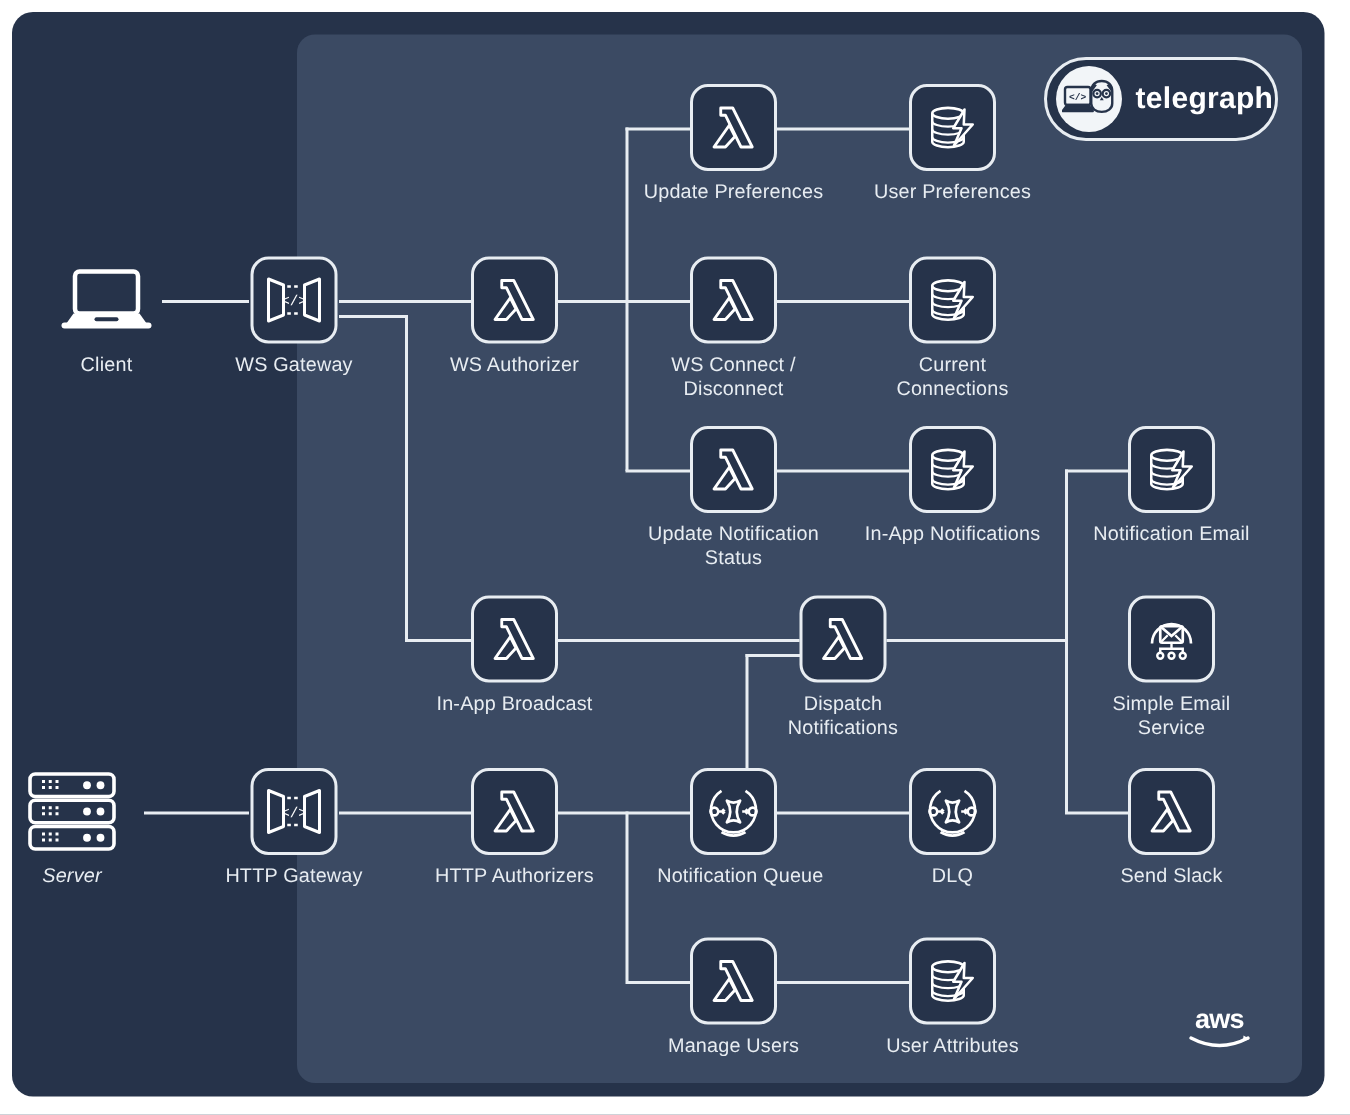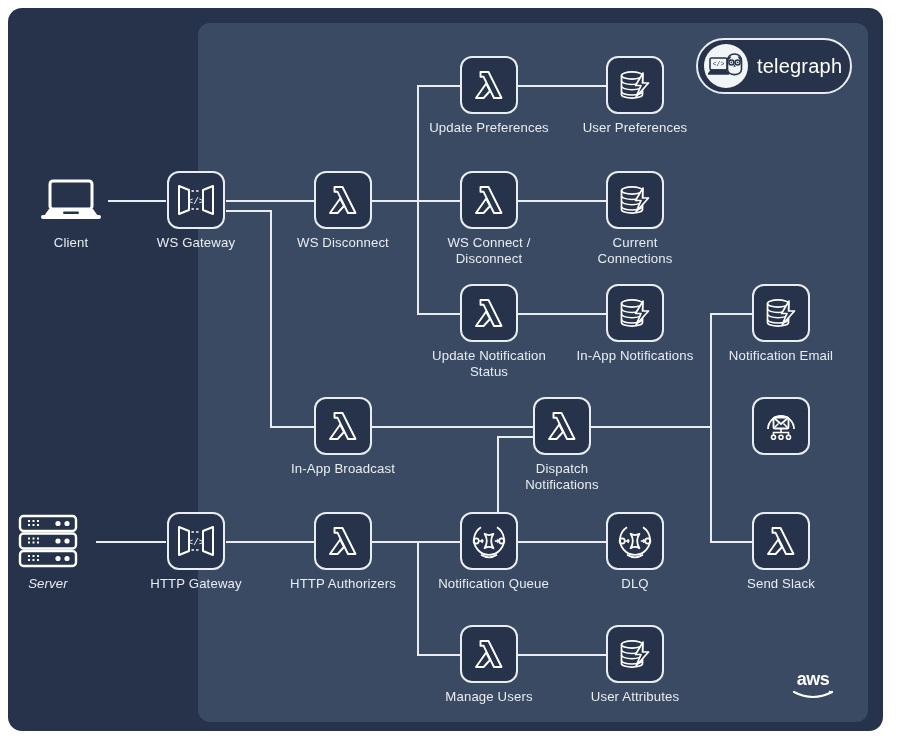--- a/index.html
+++ b/index.html
@@ -33,21 +33,21 @@
   .nlabel {
     margin-top:6px; color:#e8edf2; font-size:13.2px; line-height:15.5px;
     letter-spacing:.01em; white-space:pre-line;
   }
   .plain .tile { border:none; background:transparent; width:70px; height:58px; }
 
   
   #telegraph {
     position:absolute; left:696px; top:38px; width:156px; height:56px;
     background:#26334a; border:2px solid #e8edf2; border-radius:28px;
-    display:flex; align-items:center; gap:9px; padding-left:6px;
+    display:flex; align-items:center; gap:9px; padding-left:6px;font-weight:bold;
   }
   #telegraph .circle {
     width:44px; height:44px; border-radius:50%; background:#f2f5f8;
     display:flex; align-items:center; justify-content:center; flex:0 0 auto;
   }
   #telegraph .brand { color:#ffffff; font-size:20px; letter-spacing:.01em; }
 
   
   #aws-logo { position:absolute; left:789px; top:668px; width:48px; height:34px; }
 </style>
@@ -123,21 +123,21 @@
     <div class="nlabel">WS Gateway</div>
   </div>
 
   <div class="node" style="left:343px;top:171px;">
     <div class="tile">
       <svg width="36" height="36" viewBox="0 0 36 36">
         <path d="M9.5 5 L17.5 5 L30.5 31 L23 31 L12.6 9.8 L9.5 9.8 Z" fill="none" stroke="#ffffff" stroke-width="1.9" stroke-linejoin="round"></path>
         <path d="M15.2 16.5 L19 24 L12.6 31 L5 31 Z" fill="none" stroke="#ffffff" stroke-width="1.9" stroke-linejoin="round"></path>
       </svg>
     </div>
-    <div class="nlabel">WS Disconnect</div>
+    <div class="nlabel">WS Authorizer</div>
   </div>
 
   <div class="node" style="left:489px;top:56px;">
     <div class="tile">
       <svg width="36" height="36" viewBox="0 0 36 36">
         <path d="M9.5 5 L17.5 5 L30.5 31 L23 31 L12.6 9.8 L9.5 9.8 Z" fill="none" stroke="#ffffff" stroke-width="1.9" stroke-linejoin="round"></path>
         <path d="M15.2 16.5 L19 24 L12.6 31 L5 31 Z" fill="none" stroke="#ffffff" stroke-width="1.9" stroke-linejoin="round"></path>
       </svg>
     </div>
     <div class="nlabel">Update Preferences</div>
@@ -249,20 +249,22 @@
         <rect x="10.5" y="9.5" width="15" height="11" rx="1.3" fill="none" stroke="#ffffff" stroke-width="1.8"></rect>
         <path d="M10.5 9.5 L18 16 L25.5 9.5" fill="none" stroke="#ffffff" stroke-width="1.8"></path>
         <path d="M10.5 20.5 L15.5 15.5 M25.5 20.5 L20.5 15.5" fill="none" stroke="#ffffff" stroke-width="1.5"></path>
         <line x1="18" y1="20.5" x2="18" y2="24.5" stroke="#ffffff" stroke-width="1.6"></line>
         <path d="M10.5 27.5 V24.5 H25.5 V27.5" fill="none" stroke="#ffffff" stroke-width="1.6"></path>
         <circle cx="10.5" cy="29.2" r="2" fill="none" stroke="#ffffff" stroke-width="1.6"></circle>
         <circle cx="18" cy="29.2" r="2" fill="none" stroke="#ffffff" stroke-width="1.6"></circle>
         <circle cx="25.5" cy="29.2" r="2" fill="none" stroke="#ffffff" stroke-width="1.6"></circle>
       </svg>
     </div>
+    <div class="nlabel">Simple Email
+Service</div>
   </div>
 
   <div class="node plain" style="left:48px;top:512px;font-style:italic;">
     <div class="tile">
       <svg width="68" height="56" viewBox="0 0 68 56">
         <g fill="none" stroke="#ffffff" stroke-width="2.4">
           <rect x="6" y="3" width="56" height="15" rx="3.5"></rect>
           <rect x="6" y="20.5" width="56" height="15" rx="3.5"></rect>
           <rect x="6" y="38" width="56" height="15" rx="3.5"></rect>
         </g>

